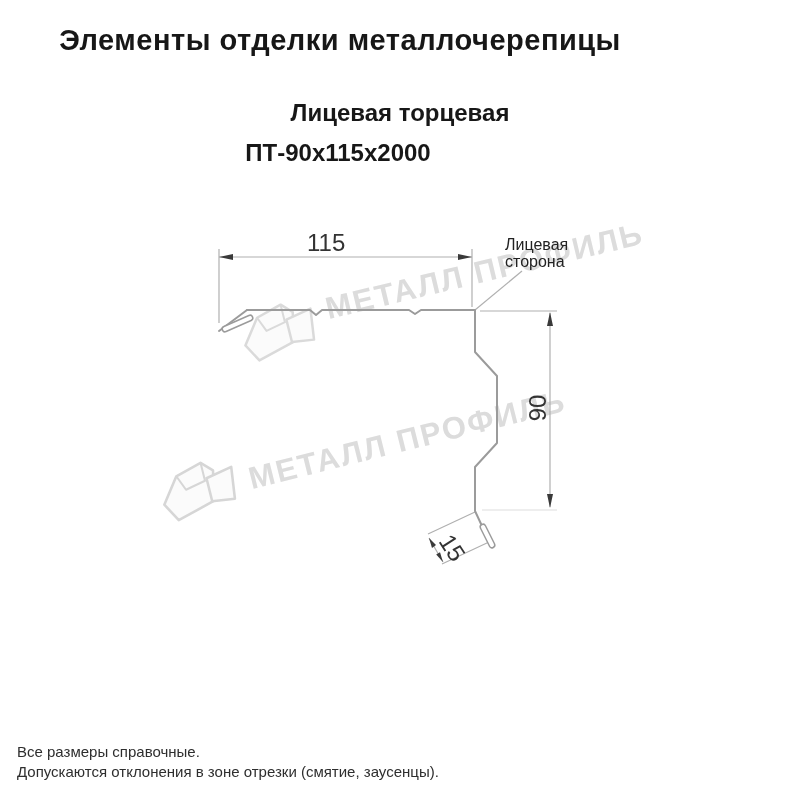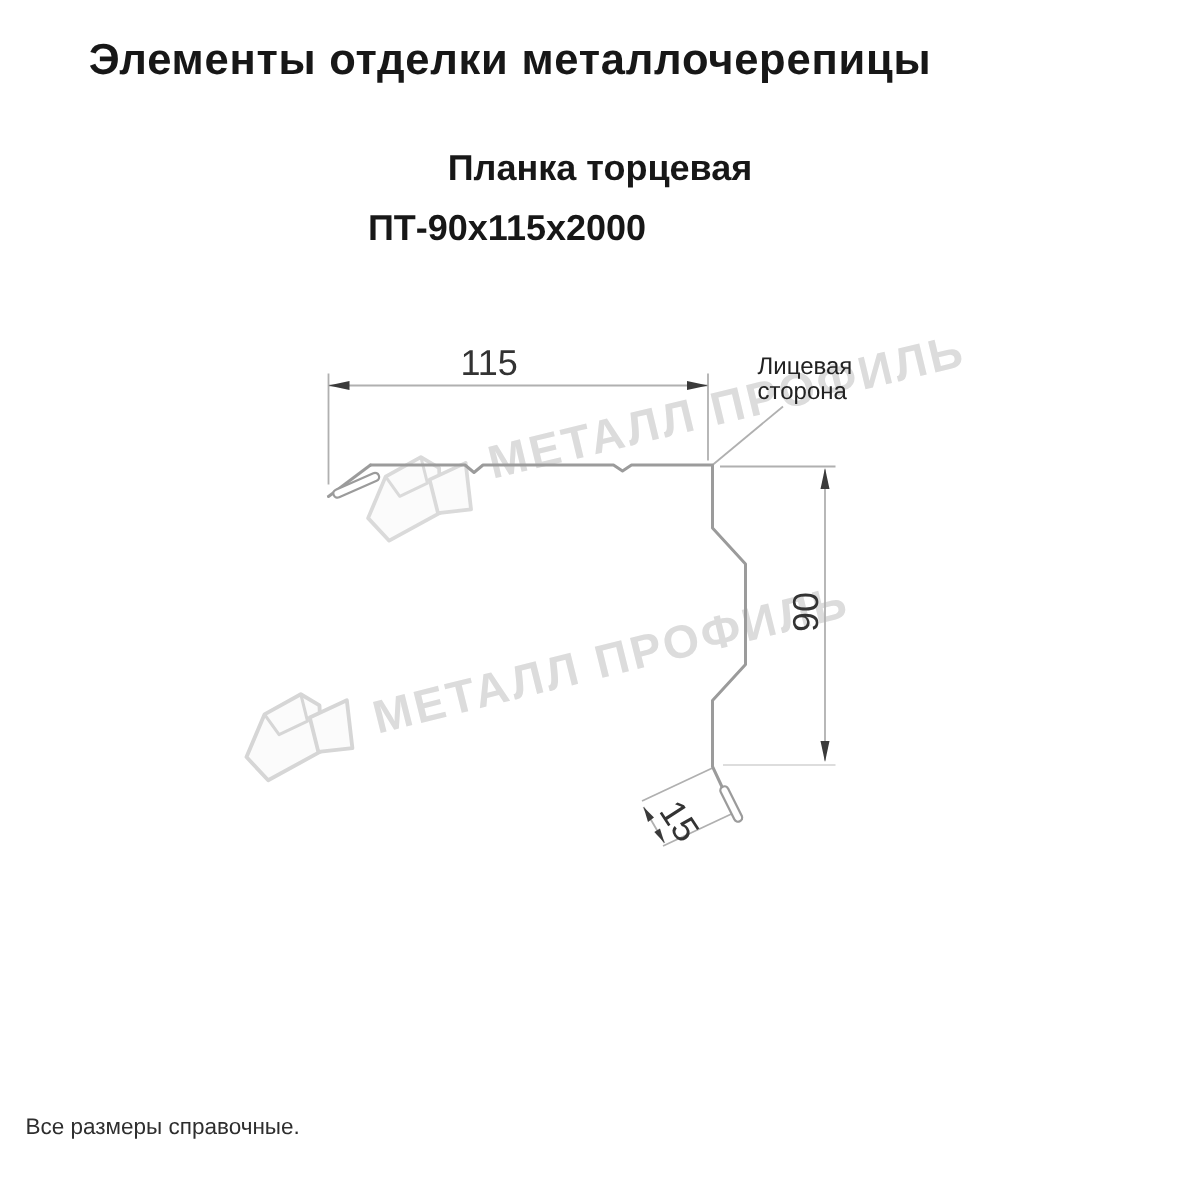--- a/index.html
+++ b/index.html
@@ -81,26 +81,27 @@
 
     <g>
       <line x1="225" y1="329" x2="250" y2="318" stroke="#9b9b9b" stroke-width="7" stroke-linecap="round"></line>
       <line x1="225" y1="329" x2="250" y2="318" stroke="#ffffff" stroke-width="4" stroke-linecap="round"></line>
       <line x1="483" y1="527" x2="492" y2="545" stroke="#9b9b9b" stroke-width="7" stroke-linecap="round"></line>
       <line x1="483" y1="527" x2="492" y2="545" stroke="#ffffff" stroke-width="4" stroke-linecap="round"></line>
     </g>
   </svg>
 
   <div class="abs title">Элементы отделки металлочерепицы</div>
-  <div class="abs subtitle1">Планка торцевая</div>
+  <div class="abs subtitle1">Лицевая торцевая</div>
   <div class="abs subtitle2">ПТ-90х115х2000</div>
 
   <div class="abs dim-text dim-115">115</div>
   <div class="abs dim-text dim-90">90</div>
   <div class="abs dim-text dim-15">15</div>
 
   <div class="abs face-label">
     <div>Лицевая</div>
     <div>сторона</div>
   </div>
 
   <div class="abs footer footer-1">Все размеры справочные.</div>
+  <div class="abs footer footer-2">Допускаются отклонения в зоне отрезки (смятие, заусенцы).</div>
 </div>
 
 </body></html>

